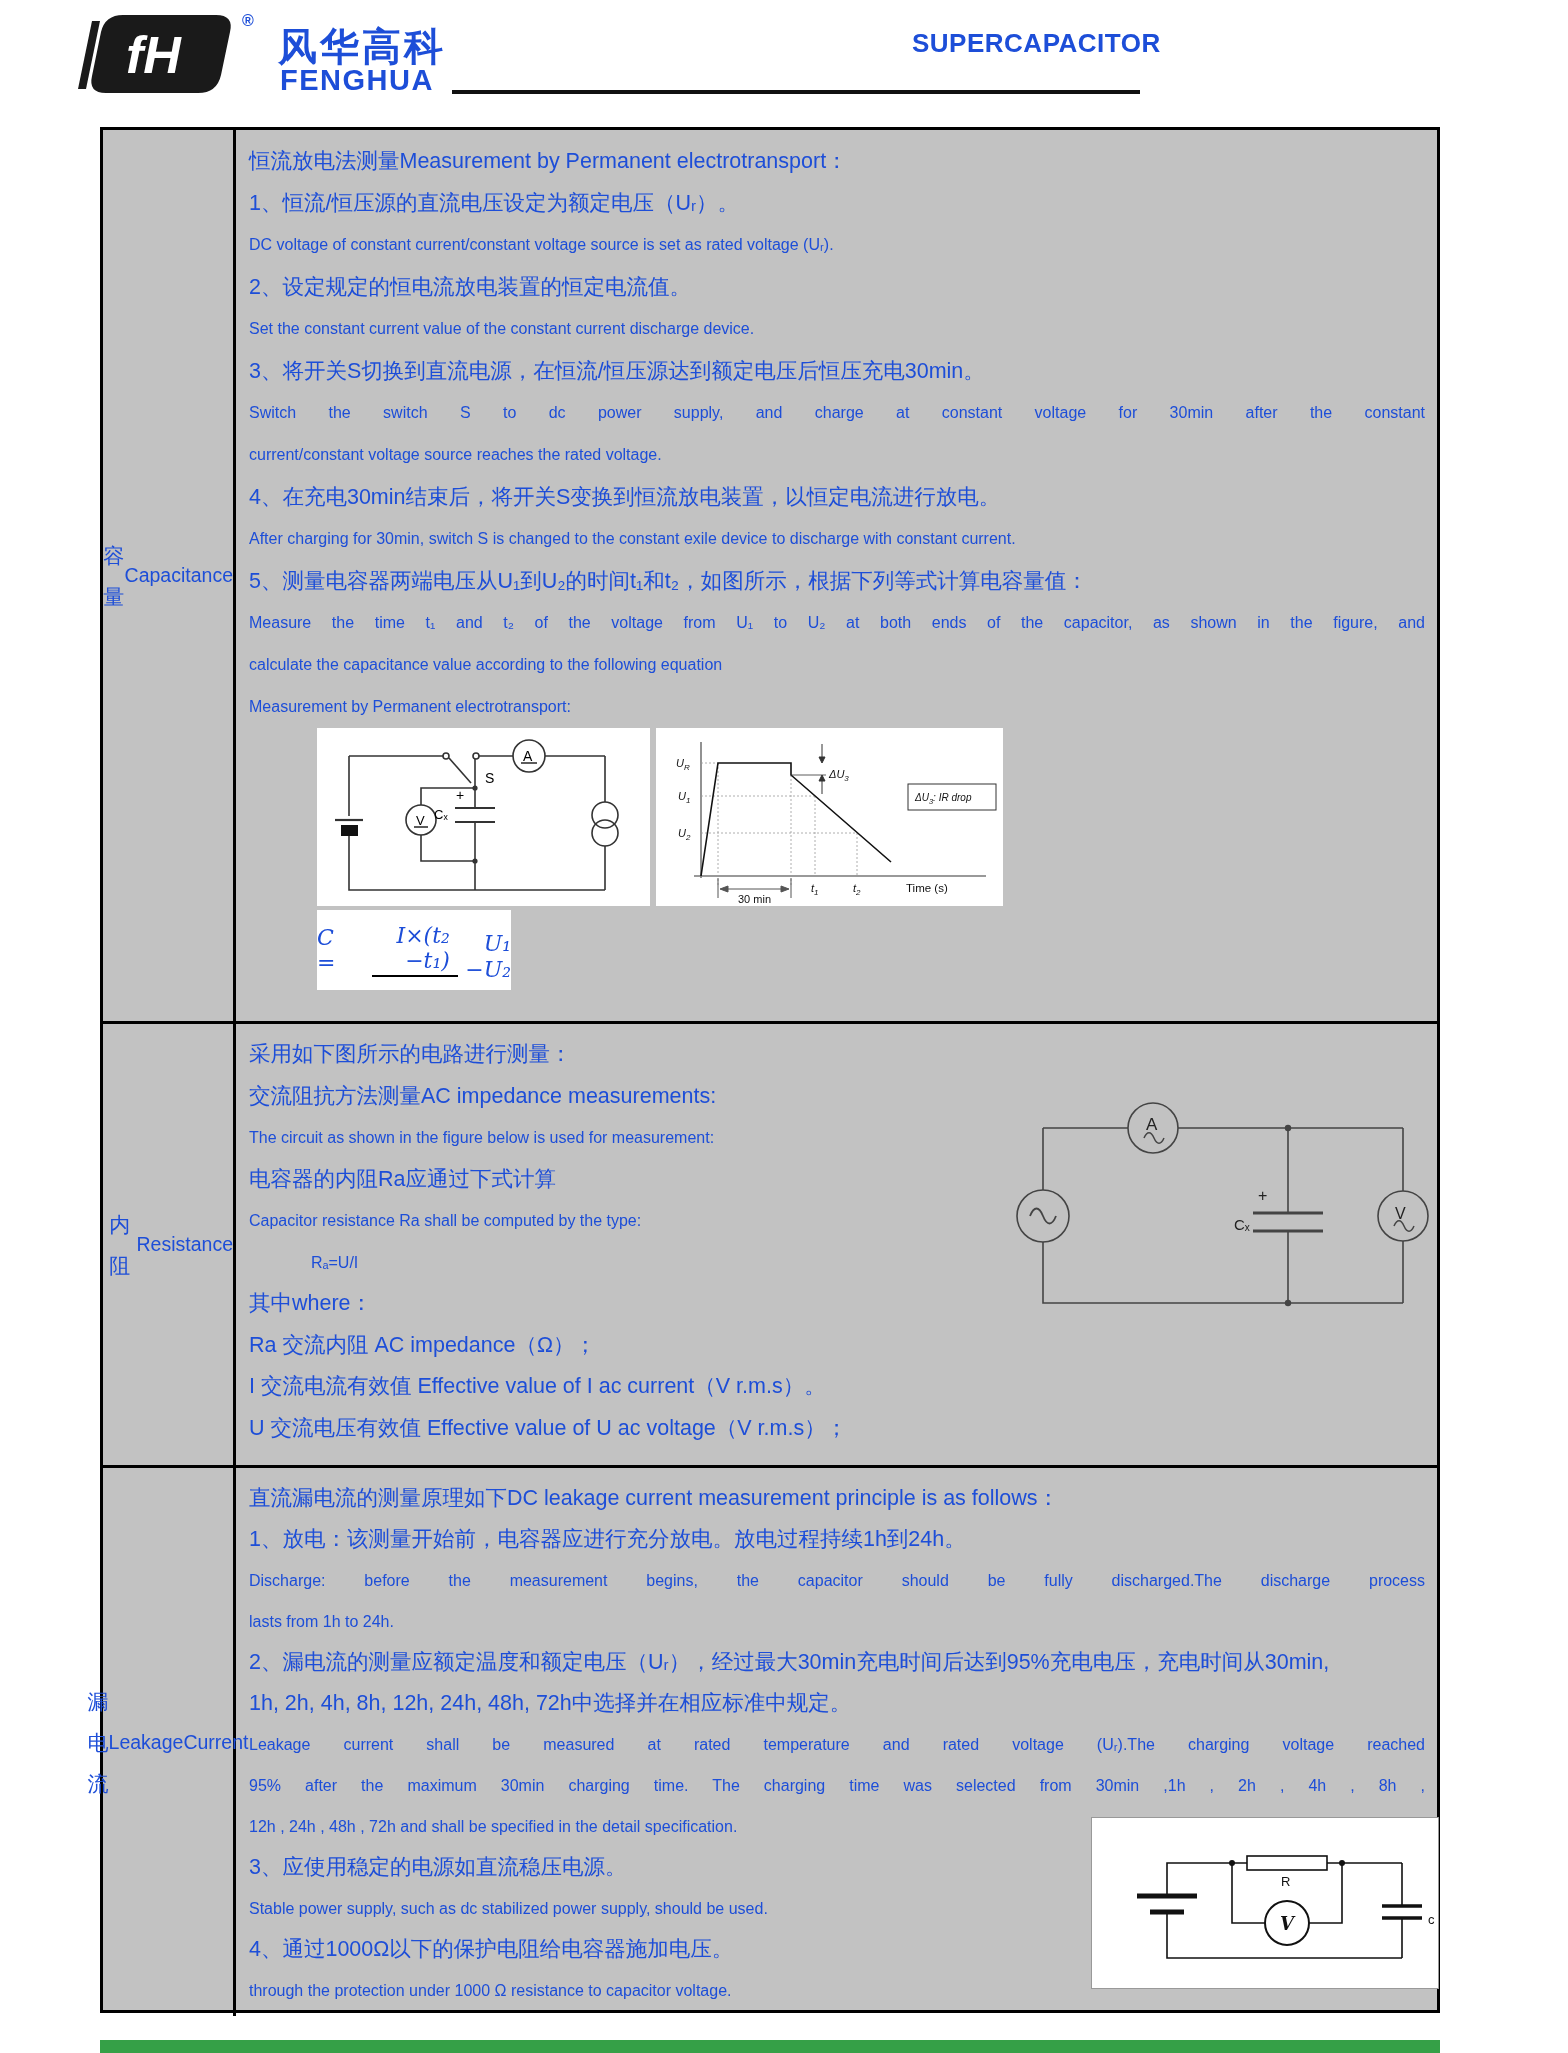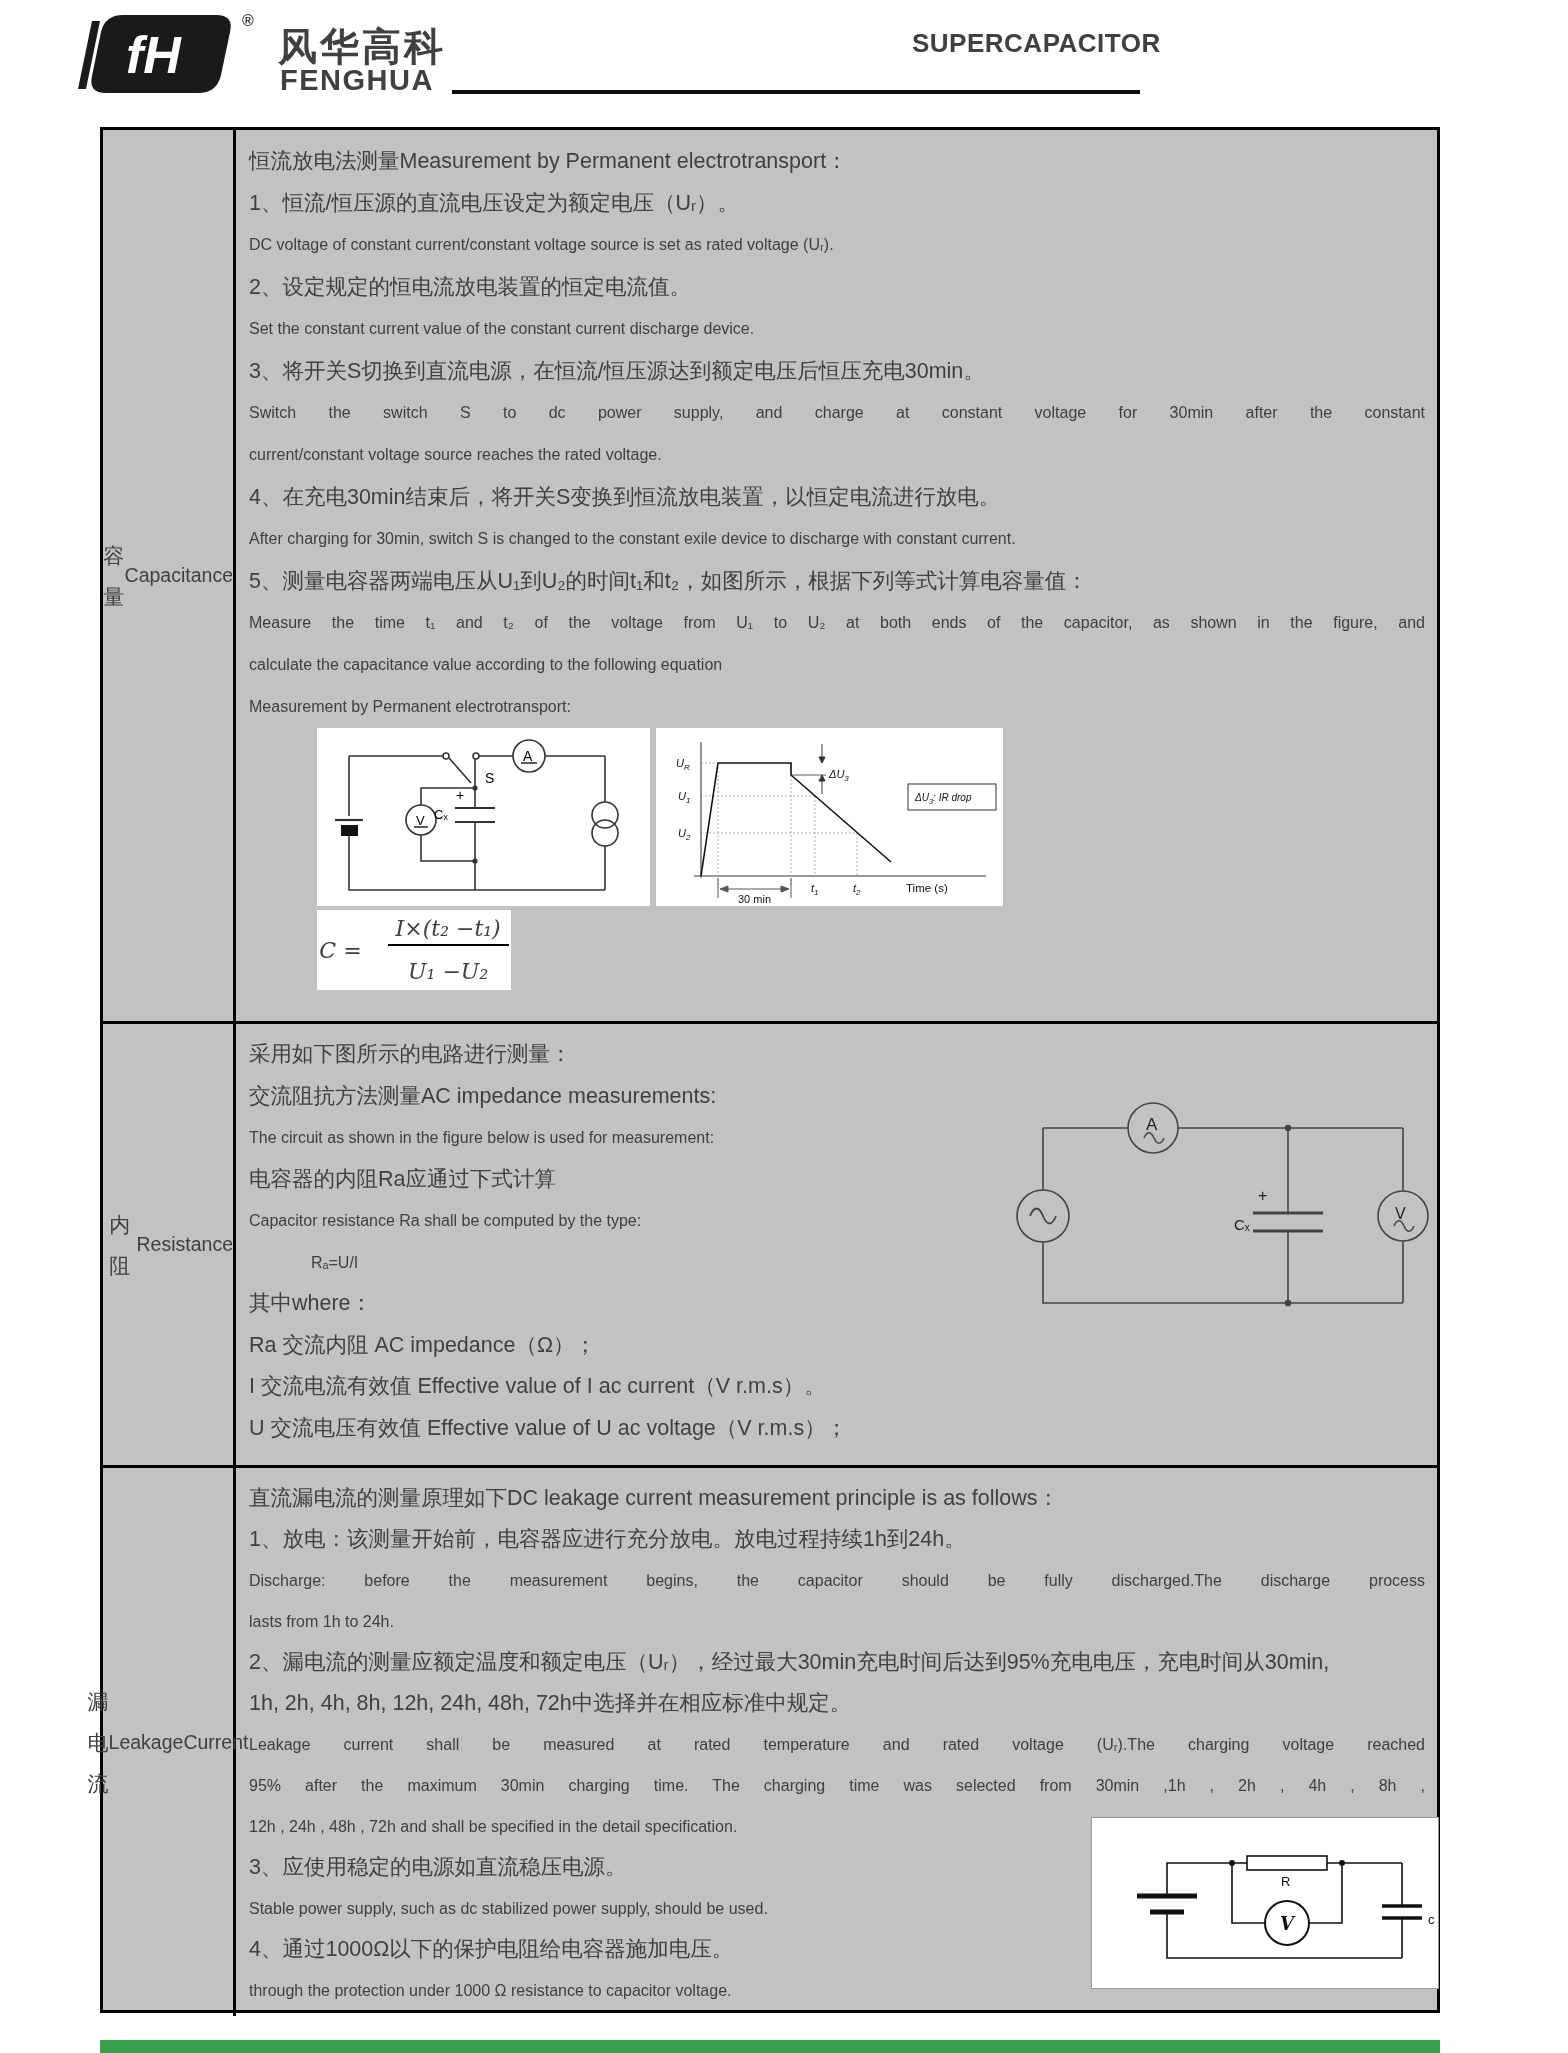--- a/index.html
+++ b/index.html
@@ -1,17 +1,17 @@
 <!DOCTYPE html>
 <html><head>
 <meta charset="utf-8">
 <style>
   html,body{margin:0;padding:0;background:#888;}
   .page{position:relative;width:1568px;height:2053px;background:#fff;overflow:hidden;
-        font-family:"Liberation Sans","DejaVu Sans",sans-serif;color:#404040;}
+        font-family:"Liberation Sans","DejaVu Sans",sans-serif;color:#1d4ed8;}
   
   .logo-icon{position:absolute;left:78px;top:15px;width:160px;height:80px;}
   .reg-mark{position:absolute;left:242px;top:12px;font-size:16px;font-weight:bold;}
   .brand-cn{position:absolute;left:278px;top:20px;font-size:39px;font-weight:bold;letter-spacing:3px;text-align:right;}
   .brand-en{position:absolute;left:280px;top:64px;font-size:29px;font-weight:bold;letter-spacing:1.5px;}
   .doc-title{position:absolute;left:912px;top:28px;width:230px;font-size:26px;font-weight:bold;
              letter-spacing:.5px;text-align:right;}
   .header-rule{position:absolute;left:452px;top:90px;width:688px;height:4px;background:#111;}
   
   .tbl{position:absolute;left:100px;top:127px;width:1340px;height:1886px;background:#c2c2c2;
@@ -33,21 +33,21 @@
   .r3 .txt p{line-height:41px;}
   
   .figbox{position:absolute;background:#fff;}
   .fig-charge{left:81px;top:598px;width:333px;height:178px;}
   .fig-graph{left:420px;top:598px;width:347px;height:178px;}
   .fig-ac{position:absolute;left:772px;top:64px;width:430px;height:250px;}
   .fig-leak{left:855px;top:349px;width:346px;height:170px;border:1px solid #999;}
   .formula-box{position:absolute;left:81px;top:780px;width:194px;height:80px;background:#fff;
                display:flex;align-items:center;justify-content:center;
                font-family:"DejaVu Serif",serif;font-style:italic;font-size:22px;}
-  .frac{display:inline-flex;flex-direction:column;align-items:center;margin-left:26px;line-height:1.15;text-align:right;}
+  .frac{display:inline-flex;flex-direction:row;align-items:center;margin-left:26px;line-height:1.15;text-align:right;}
   .frac .num{border-bottom:2px solid #000;padding:0 8px 2px 8px;}
   .frac .den{padding-top:13px;}
   svg text{font-family:"Liberation Sans","DejaVu Sans",sans-serif;}
   svg .ser{font-family:"DejaVu Serif",serif;font-style:italic;}
   
   .green-bar{position:absolute;left:100px;top:2040px;width:1340px;height:13px;}
 </style>
 </head>
 <body>
 

